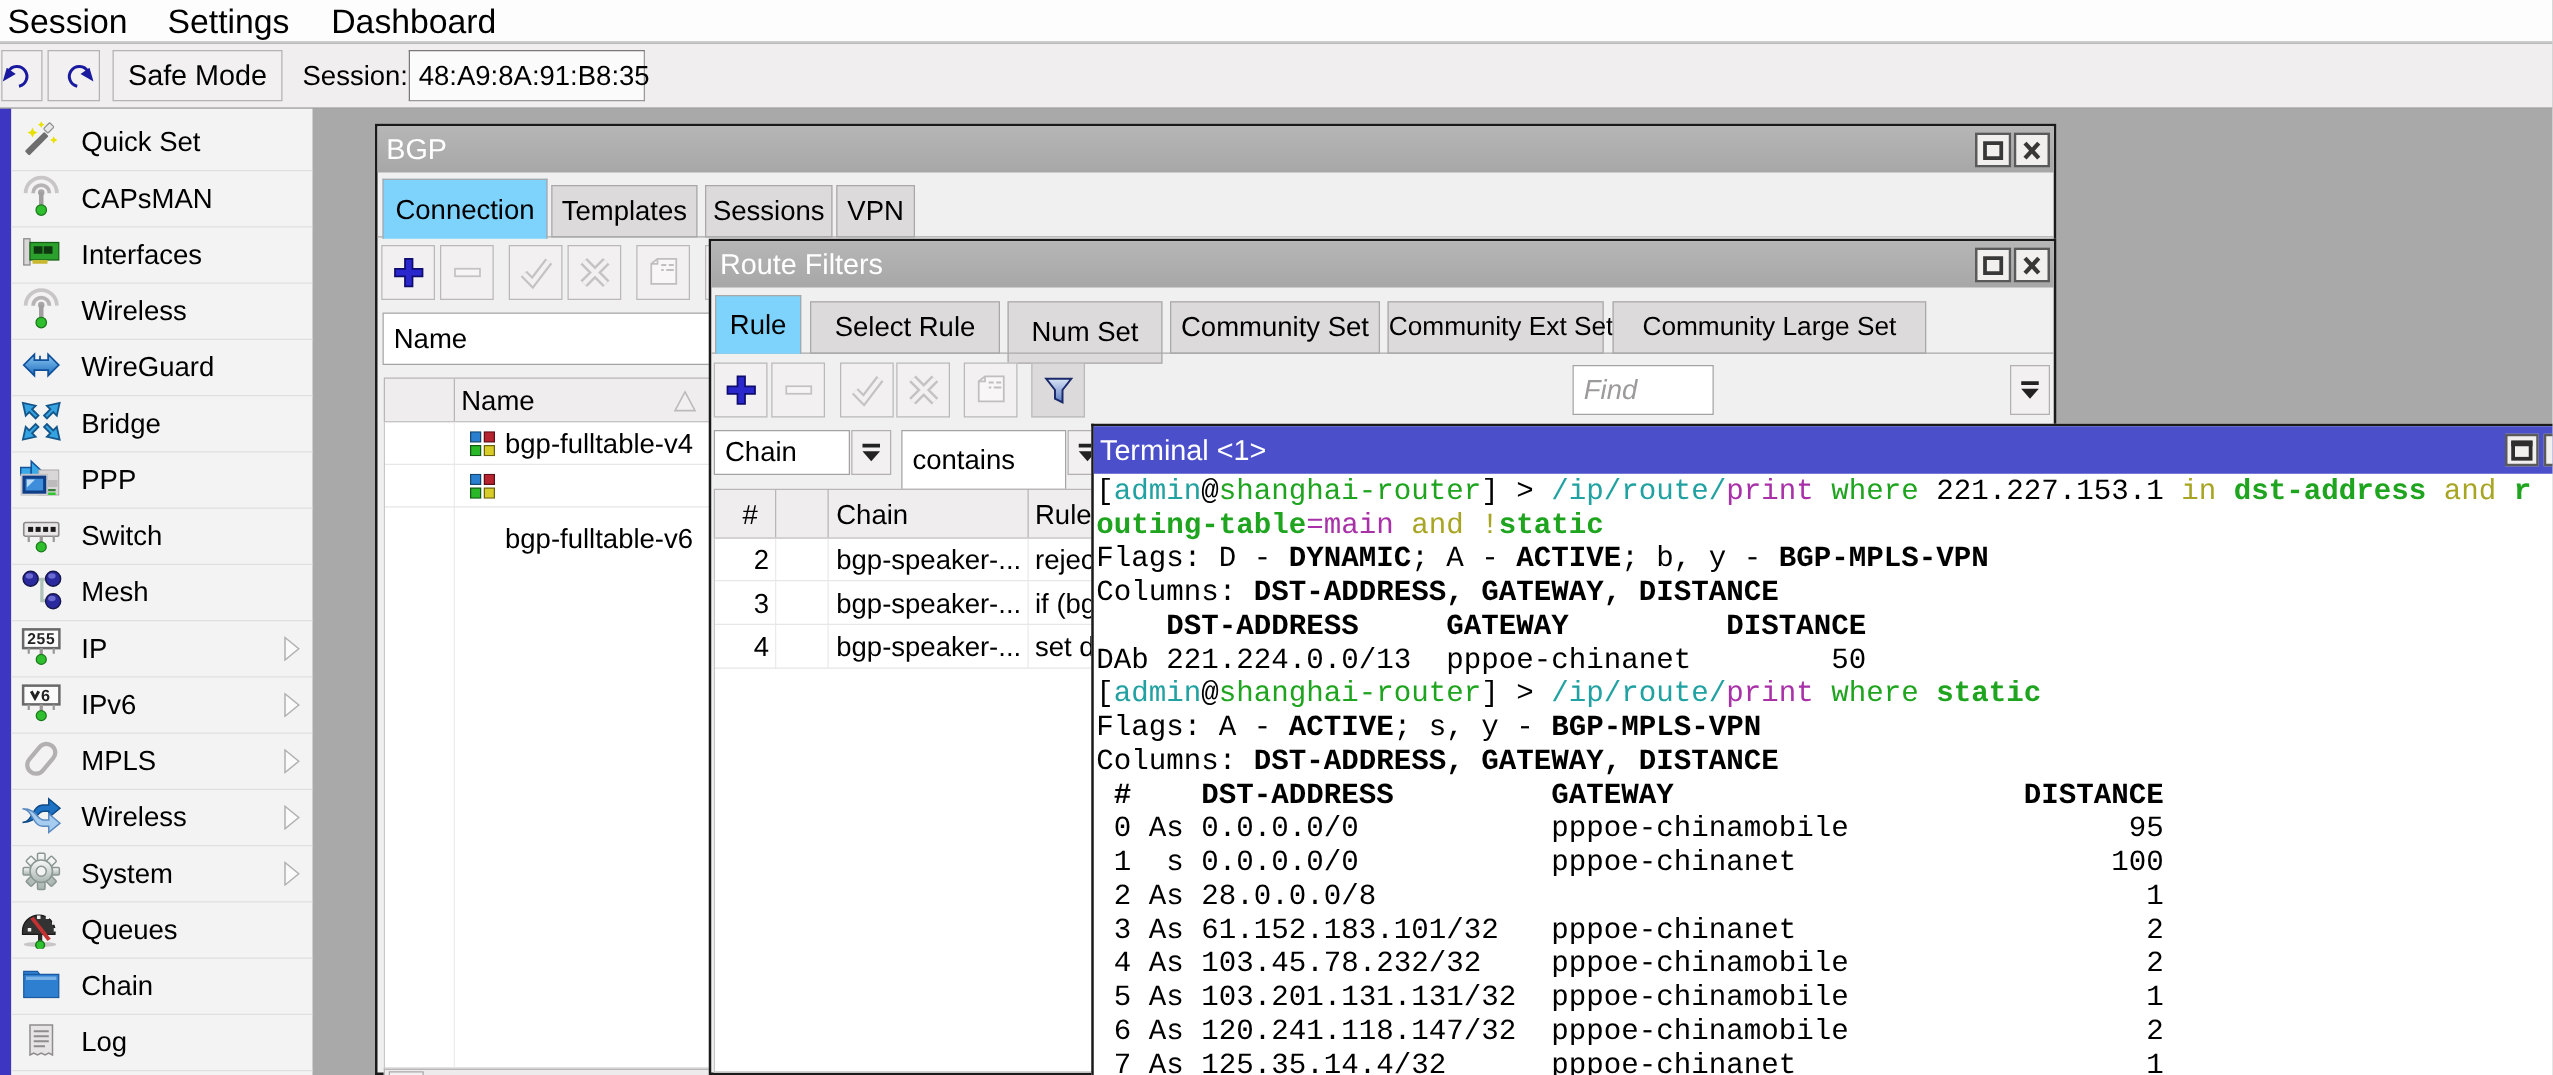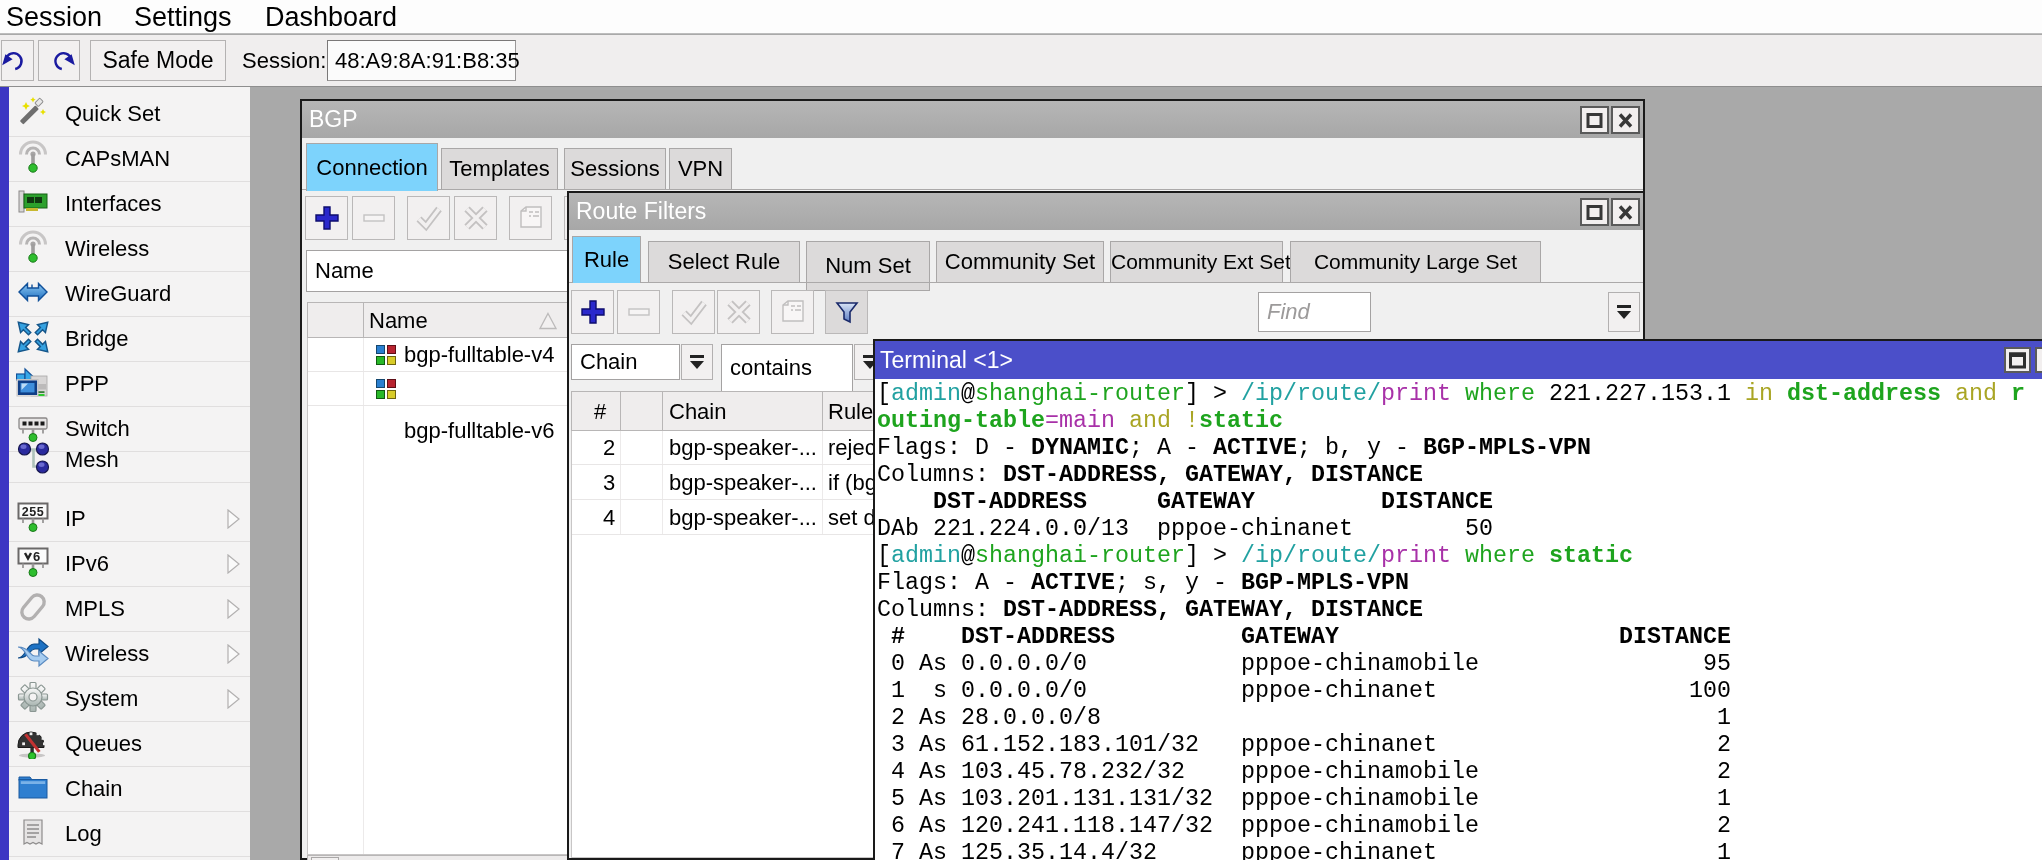--- a/index.html
+++ b/index.html
@@ -153,21 +153,21 @@
         <rect x="6.5" y="11.5" width="4" height="4" fill="#1A1A1A"></rect>
         <rect x="12.5" y="11.5" width="4" height="4" fill="#1A1A1A"></rect>
         <rect x="18.5" y="11.5" width="4" height="4" fill="#1A1A1A"></rect>
         <rect x="24.5" y="11.5" width="4" height="4" fill="#1A1A1A"></rect>
         <path d="M7,19 L7,23.5 M27,19 L27,23.5" stroke="#9A9898" stroke-width="1.8"></path>
         <rect x="15.7" y="19" width="2.6" height="6" fill="#9A9898"></rect>
         <circle cx="17" cy="27.5" r="4" fill="#2EBE2E" stroke="#1A7A1A" stroke-width="1"></circle>
       </svg>
     <span class="lbl">Switch</span>
   </div>
-  <div class="sitem" style="top:351px;">
+  <div class="sitem" style="top:365px;">
     <svg width="34" height="34" viewBox="0 0 34 34">
         <path d="M14,8.5 L17.5,8.5 L17.5,25.5 L21,25.5 M17.5,8.5 L21,8.5" fill="none" stroke="#AEC2BA" stroke-width="2.6"></path>
         <circle cx="8.5" cy="8" r="6" fill="#2A2A9E" stroke="#16164E" stroke-width="1.2"></circle>
         <circle cx="26.5" cy="8" r="6" fill="#2A2A9E" stroke="#16164E" stroke-width="1.2"></circle>
         <circle cx="26.5" cy="26" r="6" fill="#2A2A9E" stroke="#16164E" stroke-width="1.2"></circle>
         <ellipse cx="7.5" cy="5.8" rx="3" ry="2.2" fill="#6A6AD0"></ellipse>
         <ellipse cx="25.5" cy="5.8" rx="3" ry="2.2" fill="#6A6AD0"></ellipse>
         <ellipse cx="25.5" cy="23.8" rx="3" ry="2.2" fill="#6A6AD0"></ellipse>
       </svg>
     <span class="lbl">Mesh</span>

